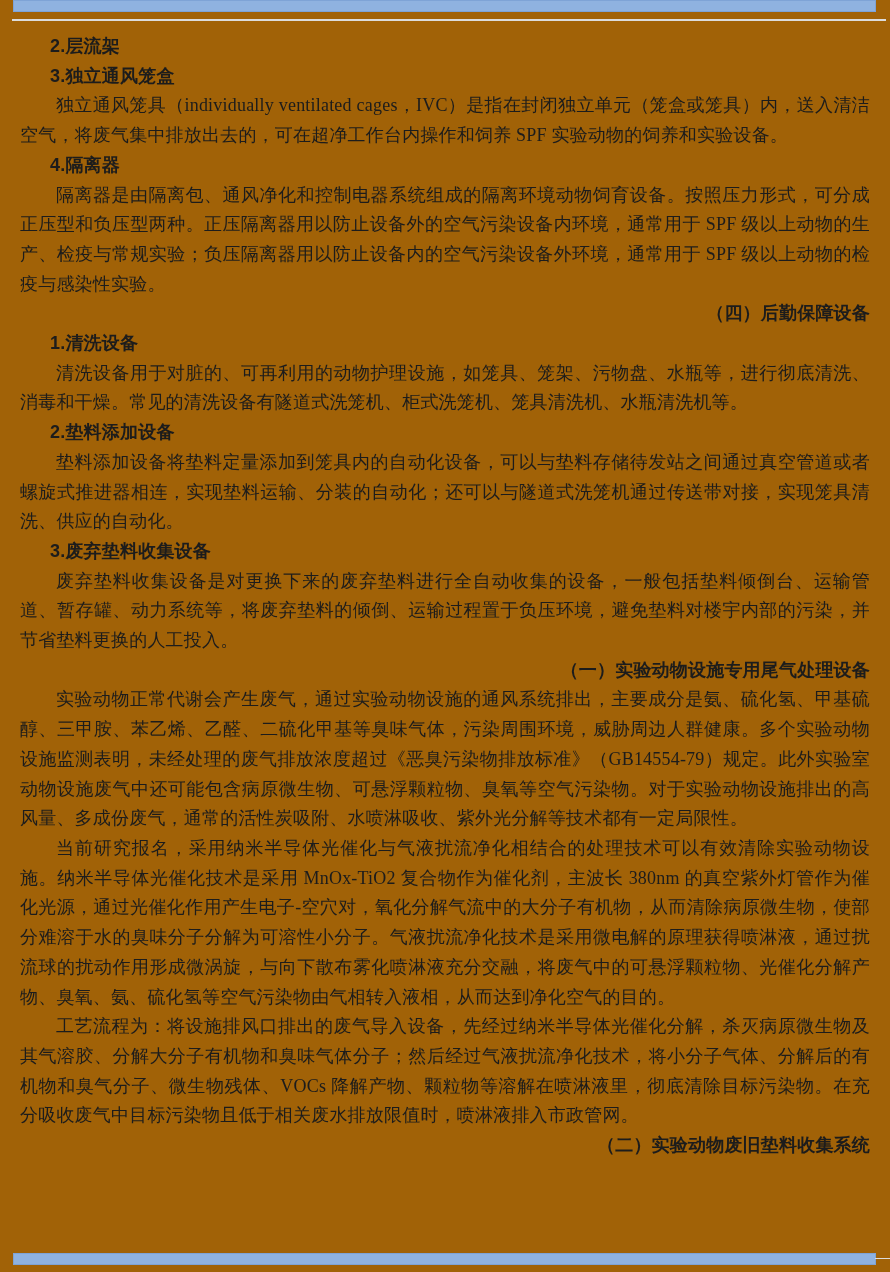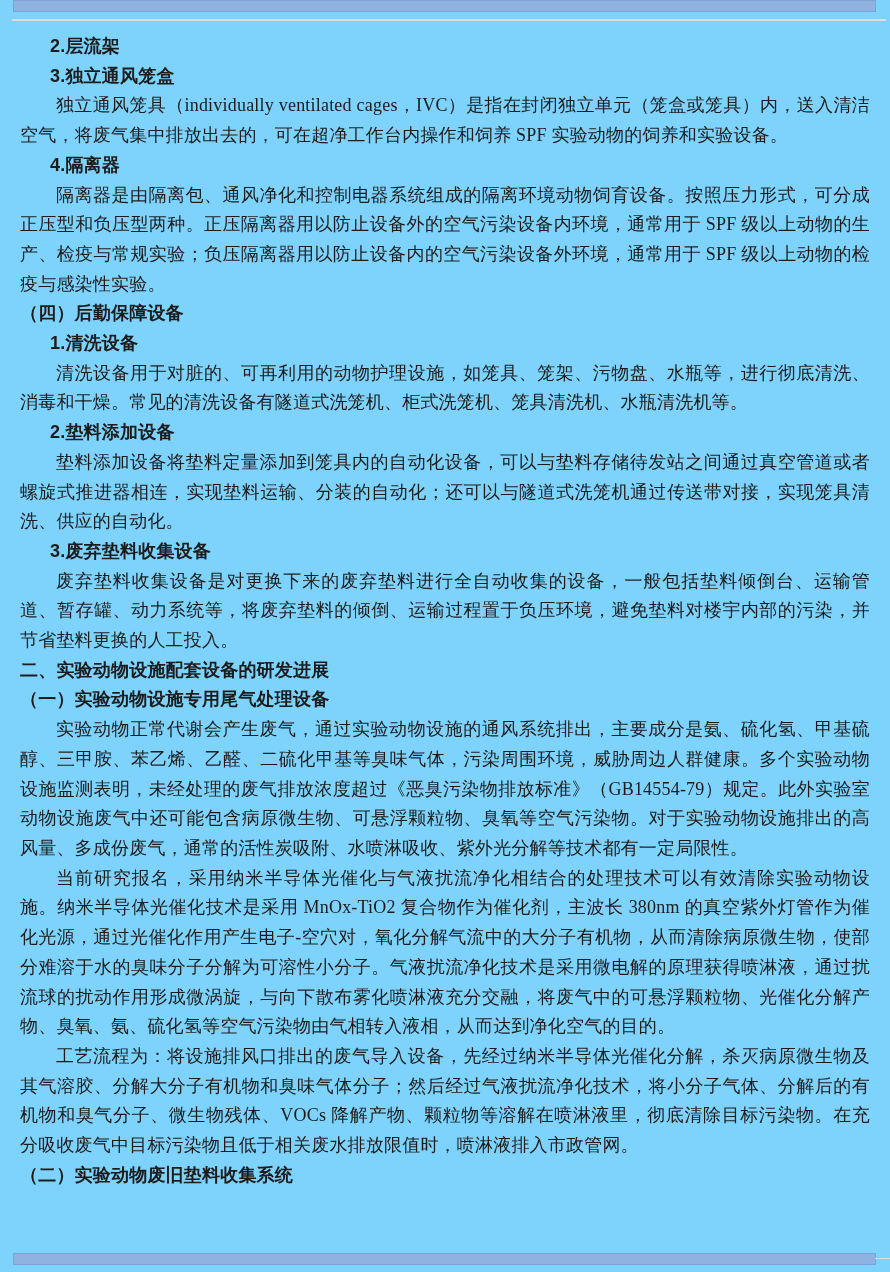--- a/index.html
+++ b/index.html
@@ -4,21 +4,21 @@
 <style>
   html, body {
     margin: 0;
     padding: 0;
     background: #ffffff;
   }
   .doc-page {
     position: relative;
     width: 890px;
     height: 1272px;
-    background: #7dd3fc;
+    background: #a16207;
     overflow: hidden;
     font-family: "Liberation Serif", "DejaVu Serif", serif;
     color: #1c1c1c;
   }
   .accent-bar {
     position: absolute;
     left: 13px;
     width: 863px;
     height: 12px;
     background: #8fb2e0;
@@ -61,21 +61,21 @@
   }
   .para {
     text-align: justify;
     text-indent: 2em;
   }
   .head-1, .head-2, .head-3 {
     font-family: "Liberation Sans", "DejaVu Sans", sans-serif;
     font-weight: 700;
   }
   .head-3 { text-indent: 30px; }
-  .head-1, .head-2 { text-indent: 0; }
+  .head-1, .head-2 { text-indent: 0; text-align: right; }
 </style>
 </head>
 <body>
 
 <div class="doc-page">
 
   <div class="accent-bar top"></div>
   <div class="rule"></div>
 
   <div class="doc-content">
@@ -84,21 +84,20 @@
     <p class="para">独立通风笼具（individually ventilated cages，IVC）是指在封闭独立单元（笼盒或笼具）内，送入清洁空气，将废气集中排放出去的，可在超净工作台内操作和饲养 SPF 实验动物的饲养和实验设备。</p>
     <h3 class="head-3">4.隔离器</h3>
     <p class="para">隔离器是由隔离包、通风净化和控制电器系统组成的隔离环境动物饲育设备。按照压力形式，可分成正压型和负压型两种。正压隔离器用以防止设备外的空气污染设备内环境，通常用于 SPF 级以上动物的生产、检疫与常规实验；负压隔离器用以防止设备内的空气污染设备外环境，通常用于 SPF 级以上动物的检疫与感染性实验。</p>
     <h2 class="head-2">（四）后勤保障设备</h2>
     <h3 class="head-3">1.清洗设备</h3>
     <p class="para">清洗设备用于对脏的、可再利用的动物护理设施，如笼具、笼架、污物盘、水瓶等，进行彻底清洗、消毒和干燥。常见的清洗设备有隧道式洗笼机、柜式洗笼机、笼具清洗机、水瓶清洗机等。</p>
     <h3 class="head-3">2.垫料添加设备</h3>
     <p class="para">垫料添加设备将垫料定量添加到笼具内的自动化设备，可以与垫料存储待发站之间通过真空管道或者螺旋式推进器相连，实现垫料运输、分装的自动化；还可以与隧道式洗笼机通过传送带对接，实现笼具清洗、供应的自动化。</p>
     <h3 class="head-3">3.废弃垫料收集设备</h3>
     <p class="para">废弃垫料收集设备是对更换下来的废弃垫料进行全自动收集的设备，一般包括垫料倾倒台、运输管道、暂存罐、动力系统等，将废弃垫料的倾倒、运输过程置于负压环境，避免垫料对楼宇内部的污染，并节省垫料更换的人工投入。</p>
-    <h1 class="head-1">二、实验动物设施配套设备的研发进展</h1>
     <h2 class="head-2">（一）实验动物设施专用尾气处理设备</h2>
     <p class="para">实验动物正常代谢会产生废气，通过实验动物设施的通风系统排出，主要成分是氨、硫化氢、甲基硫醇、三甲胺、苯乙烯、乙醛、二硫化甲基等臭味气体，污染周围环境，威胁周边人群健康。多个实验动物设施监测表明，未经处理的废气排放浓度超过《恶臭污染物排放标准》（GB14554-79）规定。此外实验室动物设施废气中还可能包含病原微生物、可悬浮颗粒物、臭氧等空气污染物。对于实验动物设施排出的高风量、多成份废气，通常的活性炭吸附、水喷淋吸收、紫外光分解等技术都有一定局限性。</p>
     <p class="para">当前研究报名，采用纳米半导体光催化与气液扰流净化相结合的处理技术可以有效清除实验动物设施。纳米半导体光催化技术是采用 MnOx-TiO2 复合物作为催化剂，主波长 380nm 的真空紫外灯管作为催化光源，通过光催化作用产生电子-空穴对，氧化分解气流中的大分子有机物，从而清除病原微生物，使部分难溶于水的臭味分子分解为可溶性小分子。气液扰流净化技术是采用微电解的原理获得喷淋液，通过扰流球的扰动作用形成微涡旋，与向下散布雾化喷淋液充分交融，将废气中的可悬浮颗粒物、光催化分解产物、臭氧、氨、硫化氢等空气污染物由气相转入液相，从而达到净化空气的目的。</p>
     <p class="para">工艺流程为：将设施排风口排出的废气导入设备，先经过纳米半导体光催化分解，杀灭病原微生物及其气溶胶、分解大分子有机物和臭味气体分子；然后经过气液扰流净化技术，将小分子气体、分解后的有机物和臭气分子、微生物残体、VOCs 降解产物、颗粒物等溶解在喷淋液里，彻底清除目标污染物。在充分吸收废气中目标污染物且低于相关废水排放限值时，喷淋液排入市政管网。</p>
     <h2 class="head-2">（二）实验动物废旧垫料收集系统</h2>
   </div>
 
   <div class="accent-bar bottom"></div>
   <div class="rule bottom-tail"></div>
 

